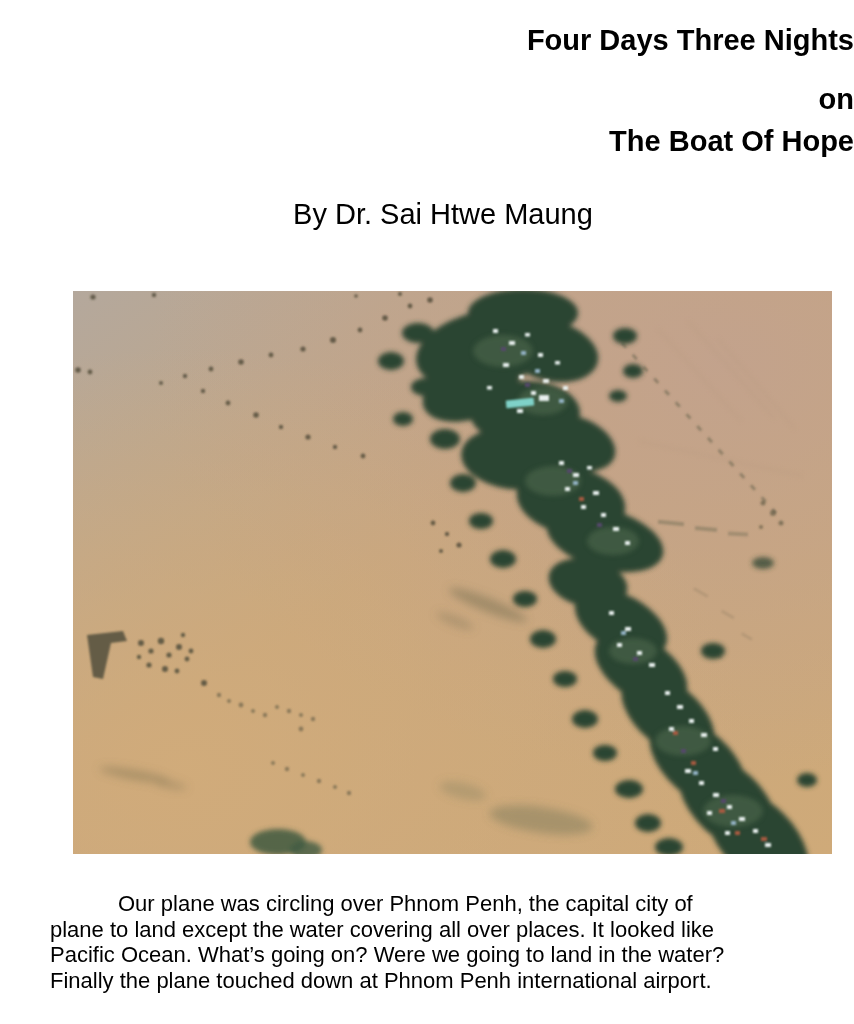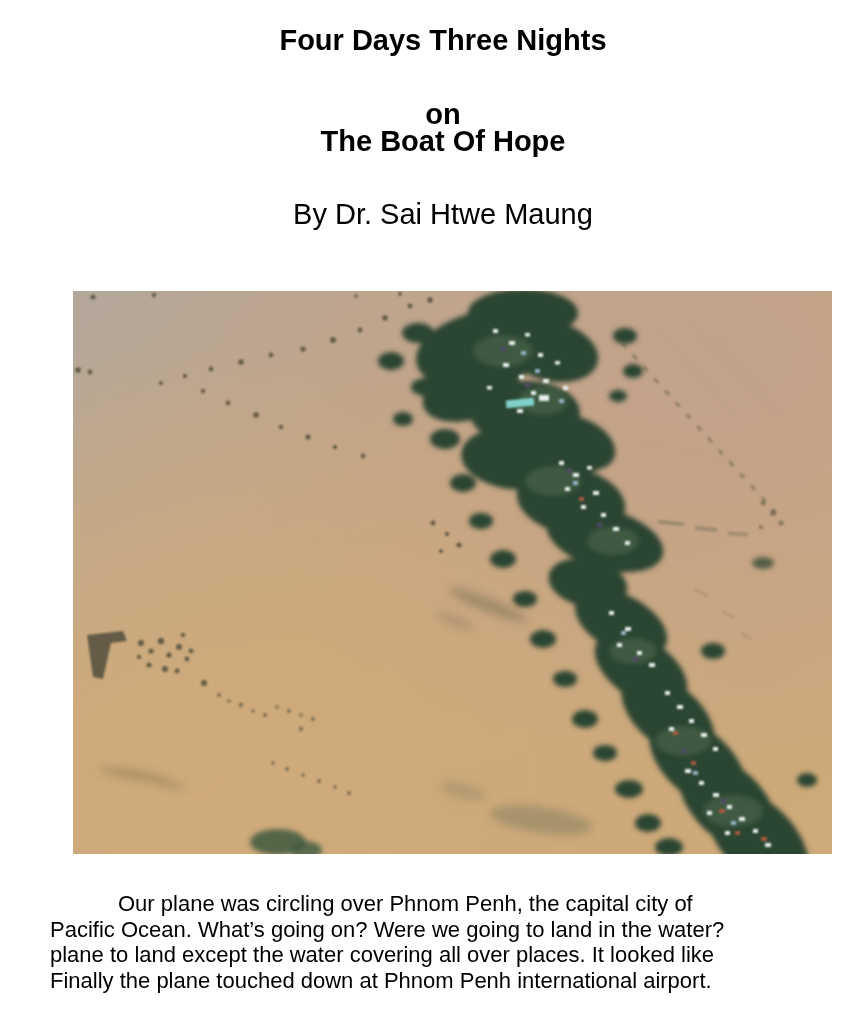--- a/index.html
+++ b/index.html
@@ -6,23 +6,23 @@
   .page{
     position:relative;
     width:854px;height:1024px;
     margin:0 auto;
     background:var(--page-bg,#fff);
     font-family:"Liberation Sans", sans-serif;
     color:var(--text,#000);
     overflow:hidden;
   }
   .title-block{position:absolute;left:32px;top:0;width:822px;text-align:center;}
-  .title-line{position:absolute;left:0;width:100%;font-weight:bold;font-size:29px;line-height:1;white-space:nowrap;}
+  .title-line{position:absolute;left:0;width:100%;font-weight:bold;font-size:29px;line-height:1;white-space:nowrap;text-align:right;}
   .t1{top:26px;}
-  .t2{top:100px;}
+  .t2{top:85px;}
   .t3{top:127px;}
   .byline{position:absolute;left:0;top:200px;width:100%;font-weight:normal;font-size:29px;line-height:1;white-space:nowrap;}
   .photo{
     position:absolute;left:73px;top:291px;width:759px;height:563px;display:block;
   }
   .body-text{
     position:absolute;left:50px;top:891px;width:786px;
     font-size:22px;font-weight:normal;line-height:25.5px;
   }
   .pline{white-space:nowrap;}
@@ -298,18 +298,18 @@
           <rect x="608" y="458" width="5" height="4"></rect>
         <rect x="648" y="508" width="5" height="4"></rect>
       </g>
 
       <rect x="433" y="108" width="28" height="8" rx="1" fill="var(--roof-cyan,#7fd2c8)" transform="rotate(-6 447 112)"></rect>
     </g>
   </svg>
 
   <div class="body-text">
     <div class="pline indent">Our plane was circling over Phnom Penh, the capital city of</div>
+    <div class="pline">plane to land except the water covering all over places. It looked like</div>
     <div class="pline">Pacific Ocean. What’s going on? Were we going to land in the water?</div>
-    <div class="pline">plane to land except the water covering all over places. It looked like</div>
     <div class="pline">Finally the plane touched down at Phnom Penh international airport.</div>
   </div>
 
 </div>
 
 </body></html>

